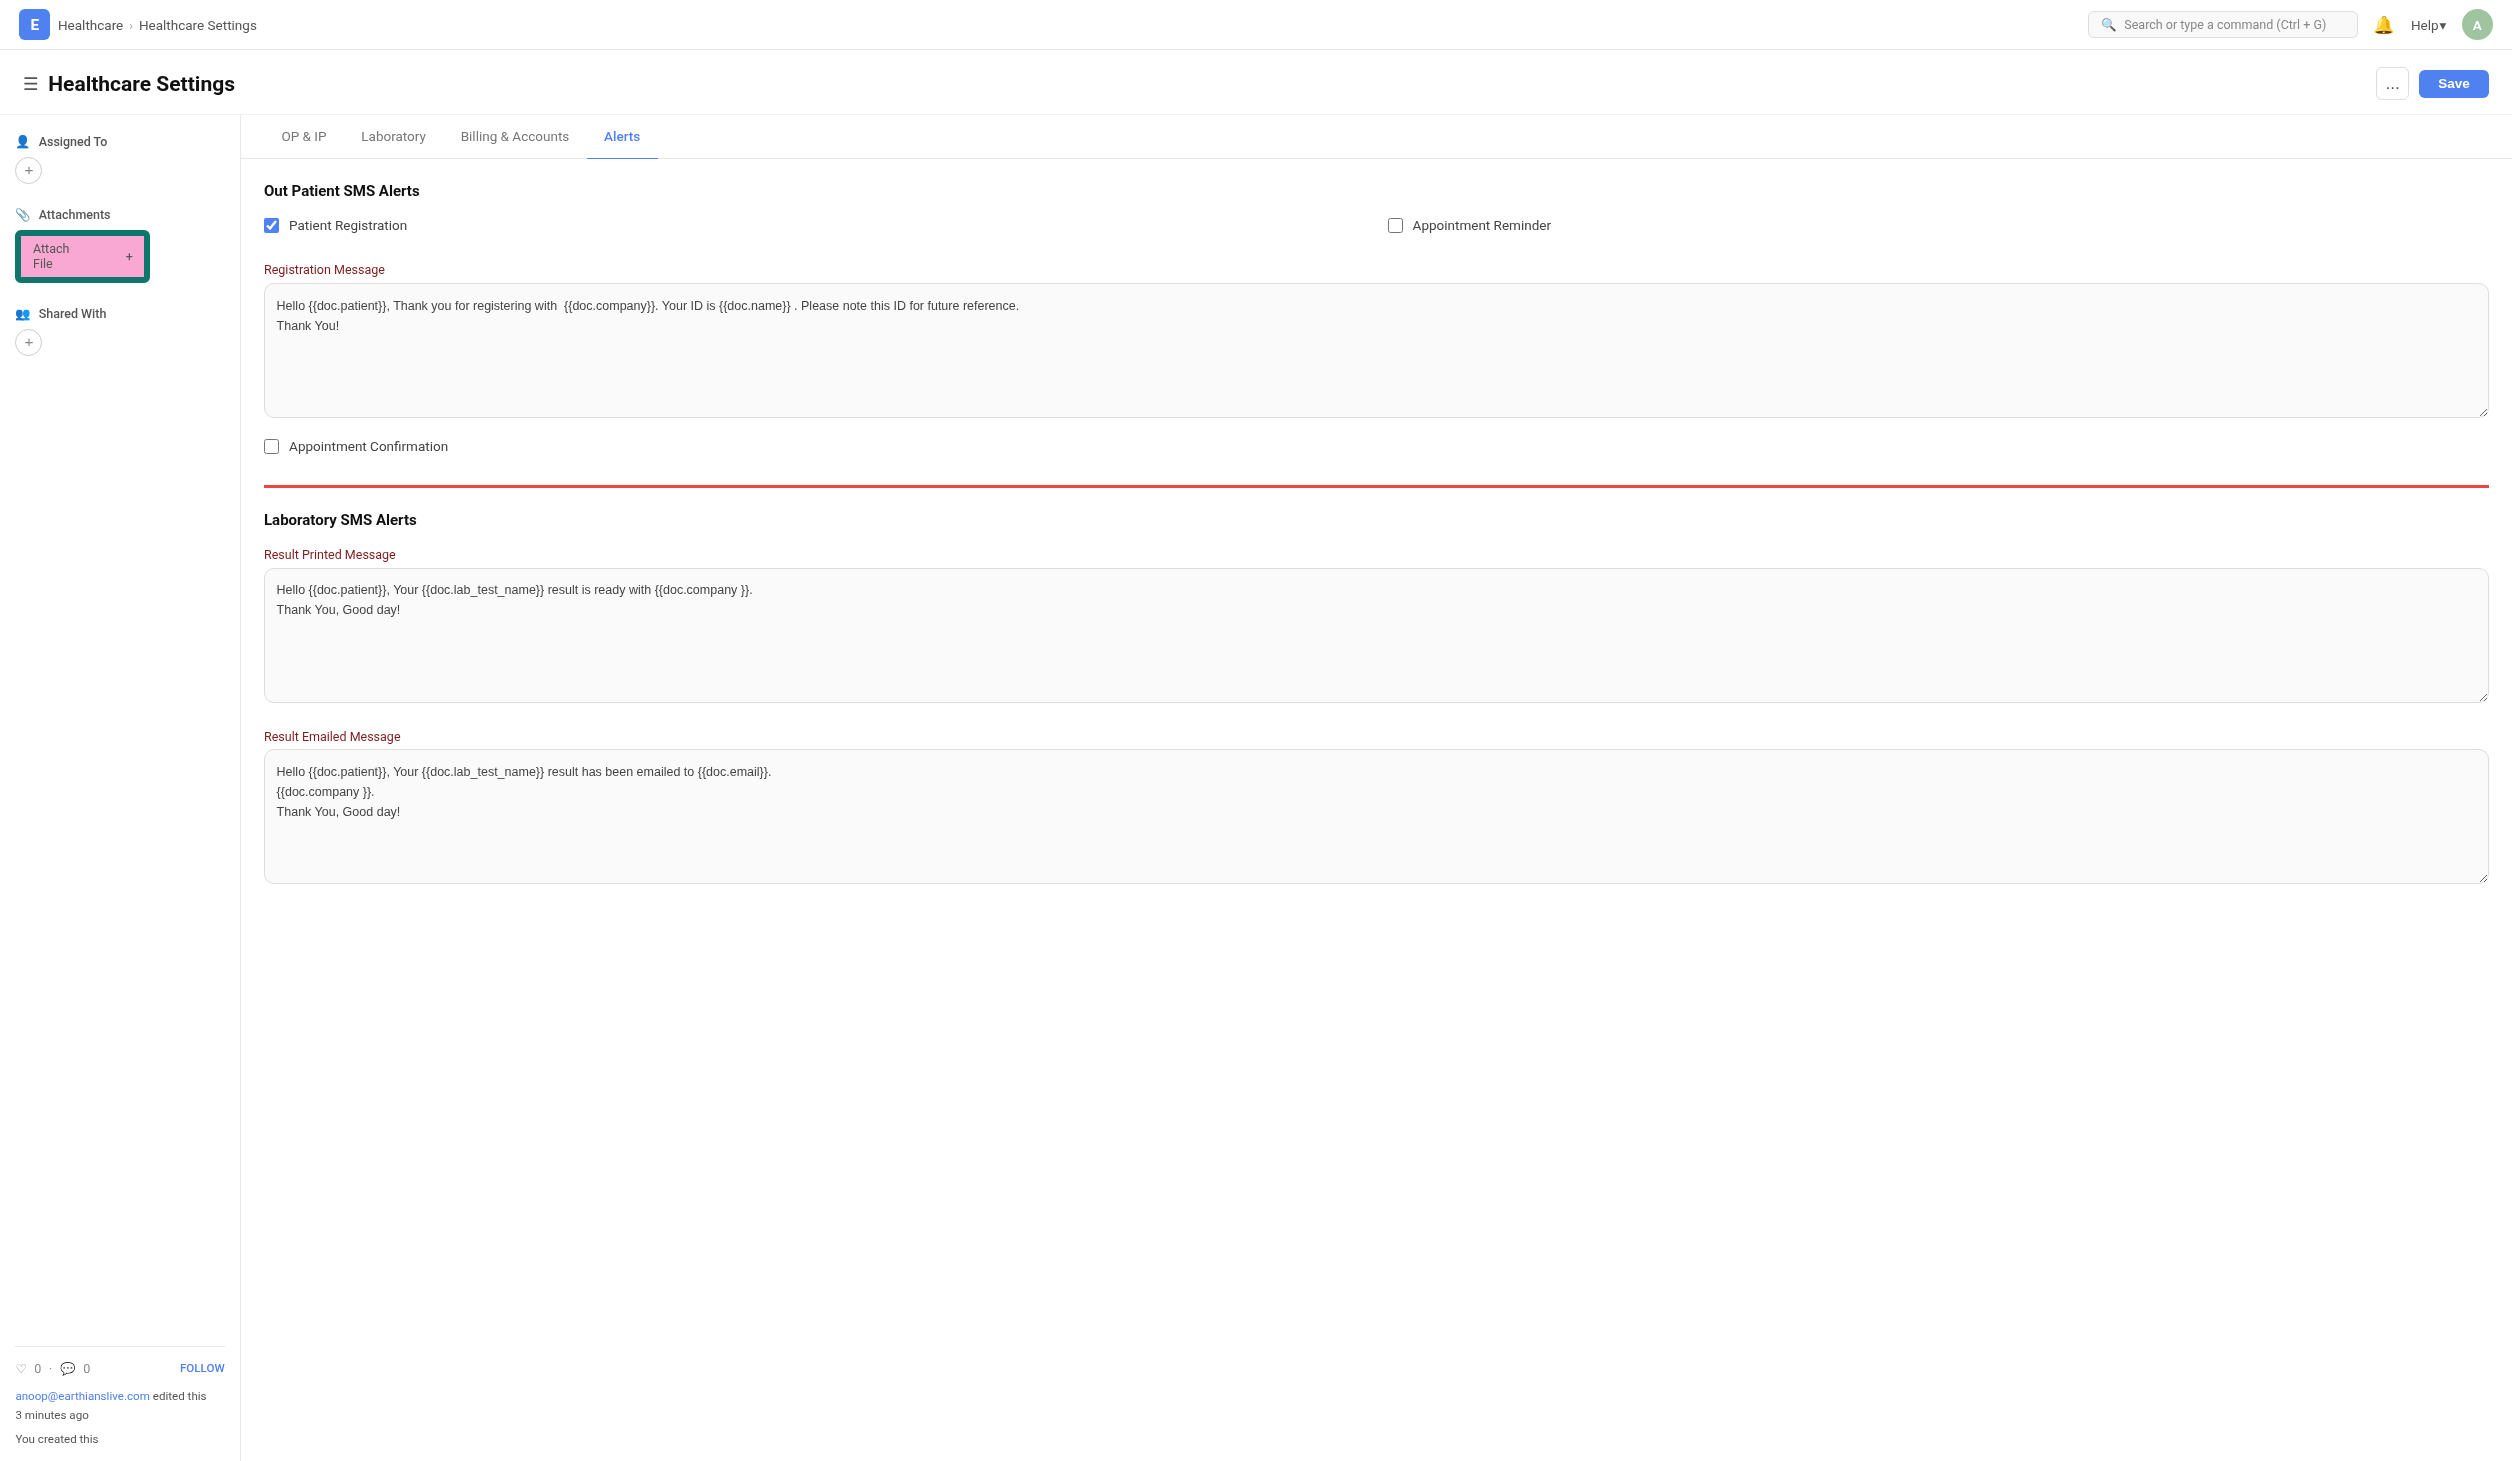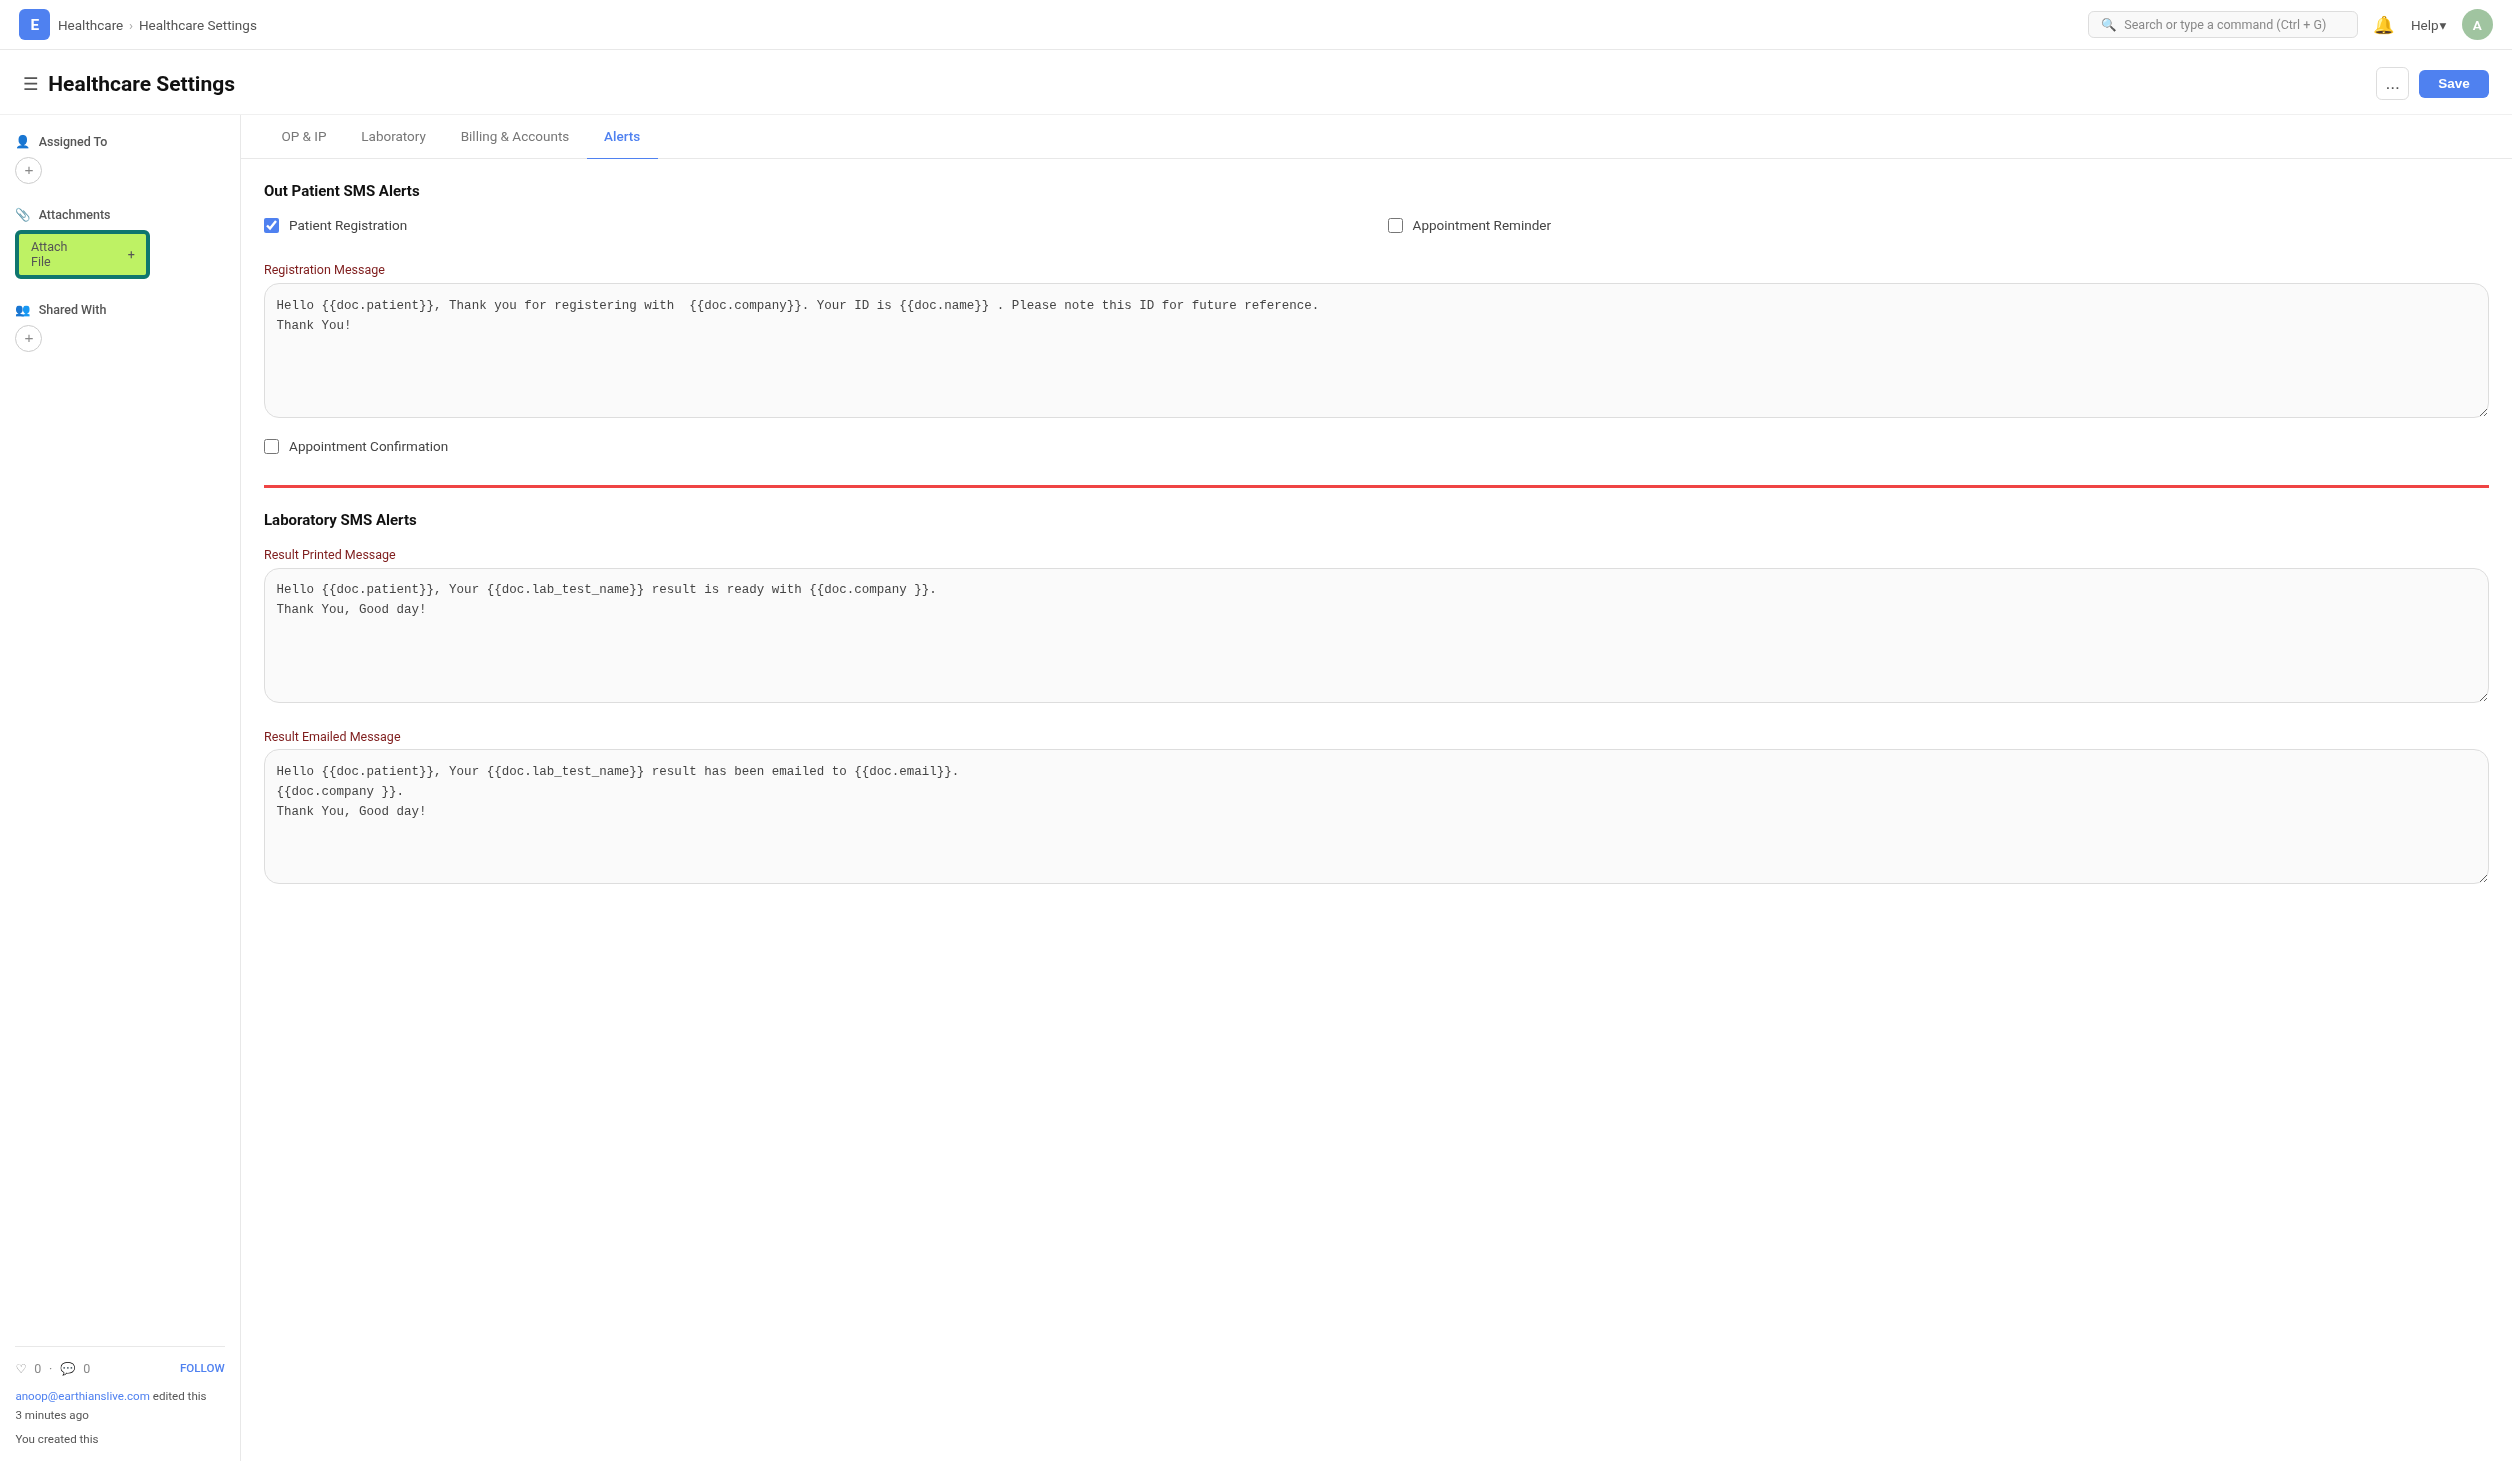--- a/index.html
+++ b/index.html
@@ -65,22 +65,22 @@
       display: flex; align-items: center; gap: 7.7px; color: #555; font-size: 12.5px; font-weight: 500; margin-bottom: 7.7px;
     }
     .sidebar-section-label .icon { color: #888; }
     .add-circle-btn {
       width: 27px; height: 27px; border: 1.4px solid #ccc; border-radius: 50%;
       background: #fff; display: flex; align-items: center; justify-content: center;
       cursor: pointer; font-size: 15.4px; color: #888;
     }
     .attach-file-btn {
       display: flex; align-items: center; justify-content: space-between;
-      border: 4px solid #0f766e; border-radius: 5.8px; padding: 5.8px 11.6px;
-      background: #bef264; cursor: pointer; font-size: 12.5px; color: #555; width: 135px; gap: 40px;
+      border: 6px solid #0f766e; border-radius: 5.8px; padding: 5.8px 11.6px;
+      background: #f9a8d4; cursor: pointer; font-size: 12.5px; color: #555; width: 135px; gap: 40px;
     }
 
     .sidebar-footer { margin-top: auto; }
     .likes-row {
       display: flex; align-items: center; gap: 7.7px; color: #888; font-size: 12.5px; margin-bottom: 11.6px;
     }
     .divider { border-top: 1px solid #e8e8e8; margin-bottom: 13.5px; }
     .edit-info { font-size: 11.6px; color: #555; line-height: 1.6; }
     .edit-info a { color: #4f81f0; text-decoration: none; }
     .follow-btn { margin-left: auto; font-size: 11.6px; color: #4f81f0; cursor: pointer; font-weight: 500; }
@@ -103,24 +103,24 @@
 
     .section-title { font-size: 15px; font-weight: 700; color: #111; margin-bottom: 17.4px; }
 
     .checkbox-row { display: flex; align-items: center; gap: 9.7px; margin-bottom: 13.5px; font-size: 13.5px; color: #444; }
     .checkbox-row input[type="checkbox"] { width: 15.4px; height: 15.4px; accent-color: #4f81f0; cursor: pointer; }
 
     .two-col { display: grid; grid-template-columns: 1fr; gap: 23px; }
 
     .field-label { font-size: 12.5px; color: #7f1d1d; margin-bottom: 5.8px; }
     .msg-textarea {
-      width: 100%; border: 1px solid #ddd; border-radius: 15px;
+      width: 100%; border: 1px solid #ddd; border-radius: 10px;
       padding: 11.6px; font-size: 12.5px; color: #444; resize: vertical;
       min-height: 135px; background: #fafafa; line-height: 1.6;
-      font-family: Liberation Mono, monospace;
+      font-family: Liberation Sans, sans-serif;
     }
 
     .single-col-checkbox { margin-bottom: 17.4px; }
     .sms-section { margin-bottom: 31px; }
     .sms-section + .sms-section { border-top: 3px solid #ef4444; padding-top: 23px; }
   </style>
 </head>
 <body>
 
 <div class="topbar">

